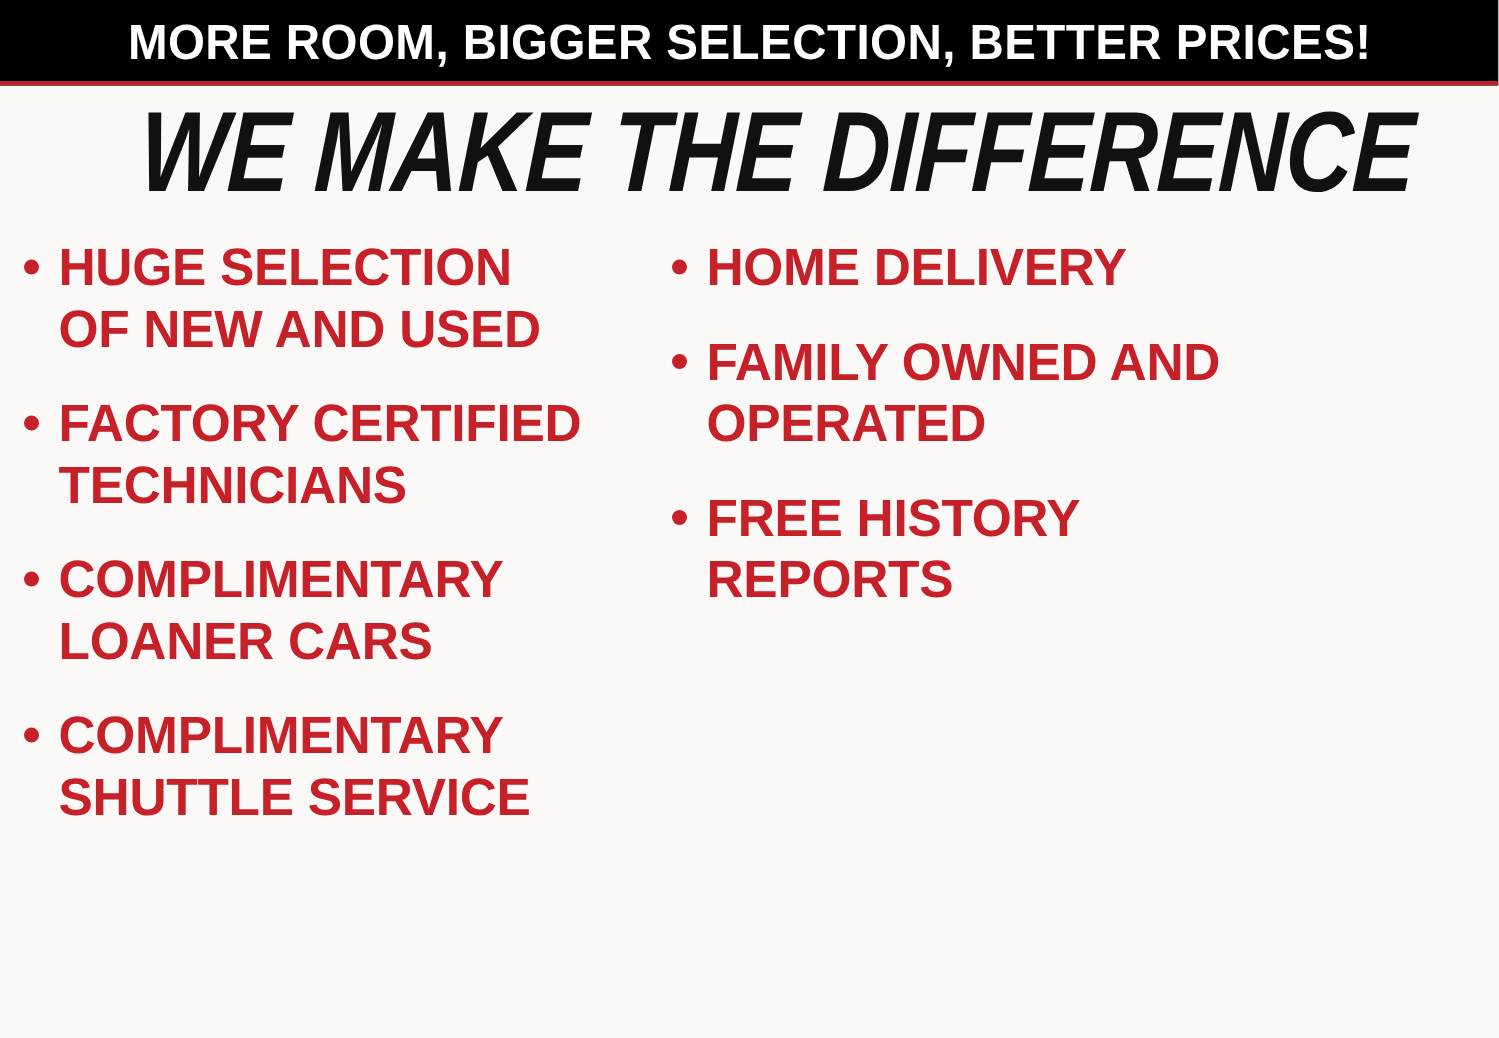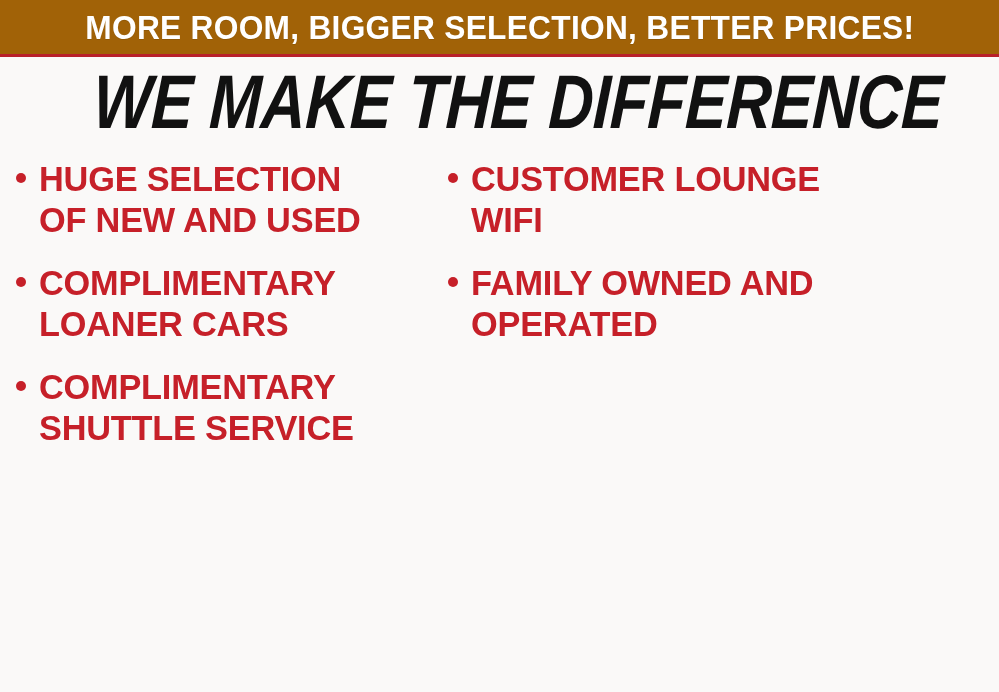--- a/index.html
+++ b/index.html
@@ -23,21 +23,21 @@
     box-sizing: border-box;
   }
 
   
   .banner {
     position: absolute;
     left: 0;
     top: 0;
     width: 999px;
     height: 57px;
-    background: #a16207;
+    background: #000000;
     border-bottom: 3px solid #b9202a;
     box-sizing: border-box;
     display: flex;
     align-items: center;
     justify-content: center;
   }
   .banner-text {
     color: #ffffff;
     font-family: "Liberation Sans Narrow", "Liberation Sans", sans-serif;
     font-weight: bold;
@@ -147,50 +147,59 @@
 
     <div class="col col-left">
 
       <div class="bullet-item">
         <span class="bullet-dot"></span>
         <span class="bullet-label">HUGE SELECTION
 OF NEW AND USED</span>
       </div>
 
 
+      <div class="bullet-item">
+        <span class="bullet-dot"></span>
+        <span class="bullet-label">FACTORY CERTIFIED
+TECHNICIANS</span>
+      </div>
 
       <div class="bullet-item">
         <span class="bullet-dot"></span>
         <span class="bullet-label">COMPLIMENTARY
 LOANER CARS</span>
       </div>
 
       <div class="bullet-item">
         <span class="bullet-dot"></span>
         <span class="bullet-label">COMPLIMENTARY
 SHUTTLE SERVICE</span>
       </div>
 
     </div>
 
     <div class="col col-right">
 
 
-
-      <div class="bullet-item">
-        <span class="bullet-dot"></span>
-        <span class="bullet-label">CUSTOMER LOUNGE
-WIFI</span>
-      </div>
+      <div class="bullet-item">
+        <span class="bullet-dot"></span>
+        <span class="bullet-label">HOME DELIVERY</span>
+      </div>
+
 
 
       <div class="bullet-item">
         <span class="bullet-dot"></span>
         <span class="bullet-label">FAMILY OWNED AND
 OPERATED</span>
       </div>
 
+      <div class="bullet-item">
+        <span class="bullet-dot"></span>
+        <span class="bullet-label">FREE HISTORY
+REPORTS</span>
+      </div>
 
     </div>
 
   </div>
 
 </div>
 
 </body></html>

